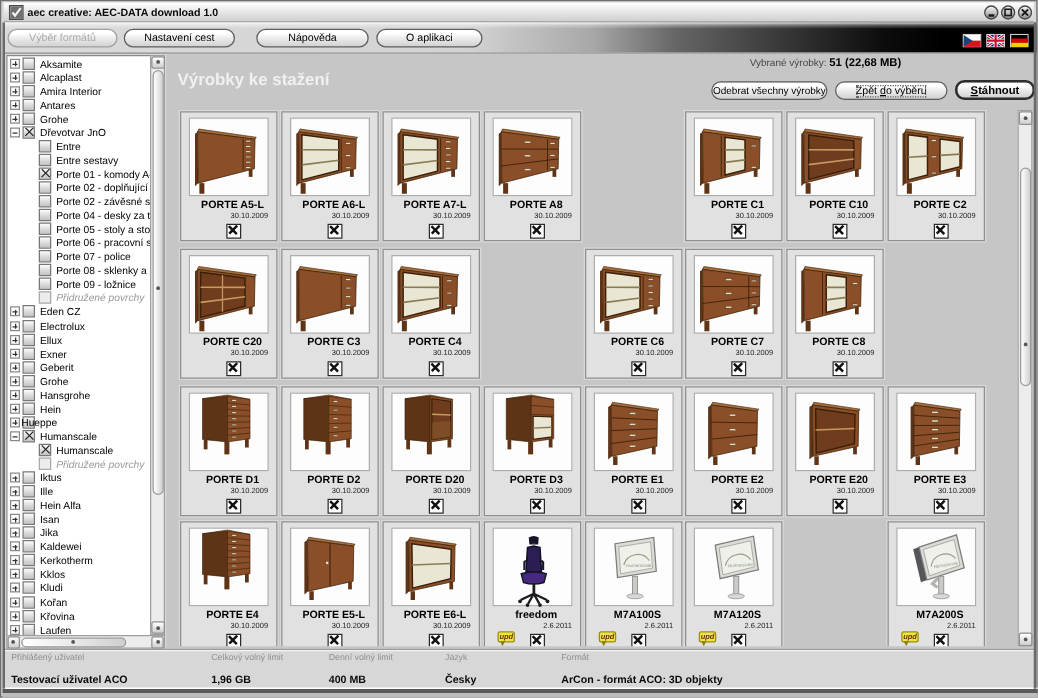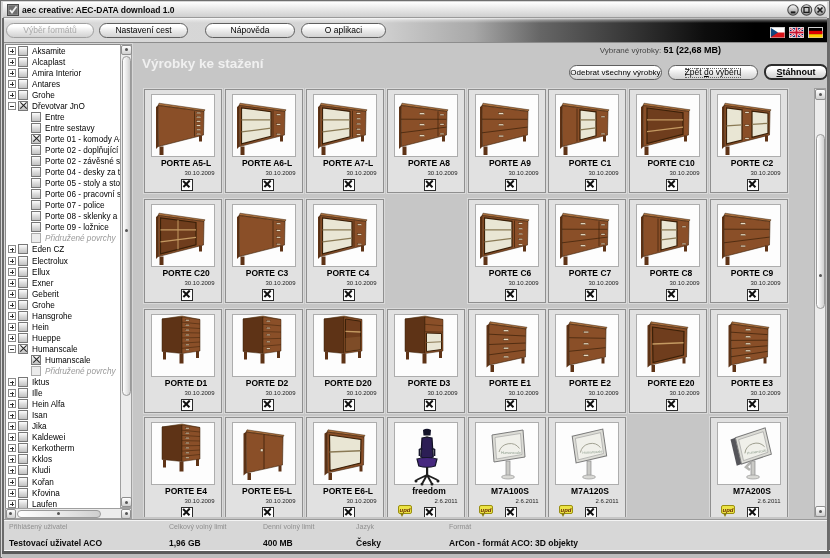--- a/index.html
+++ b/index.html
@@ -175,21 +175,21 @@
 <div class="cb" style="left:13px;top:255.6px"></div>
 <div class="ti" style="left:27px;top:256.6px">Grohe</div>
 <div class="pm p" style="left:3px;top:267.7px"></div>
 <div class="cb" style="left:13px;top:266.7px"></div>
 <div class="ti" style="left:27px;top:267.7px">Hansgrohe</div>
 <div class="pm p" style="left:3px;top:278.8px"></div>
 <div class="cb" style="left:13px;top:277.8px"></div>
 <div class="ti" style="left:27px;top:278.8px">Hein</div>
 <div class="pm p" style="left:3px;top:289.8px"></div>
 <div class="cb" style="left:13px;top:288.8px"></div>
-<div class="ti" style="left:27px;top:289.8px">Hueppe</div>
+<div class="ti" style="left:12px;top:289.8px">Hueppe</div>
 <div class="pm" style="left:3px;top:300.9px"></div>
 <div class="cb x" style="left:13px;top:299.9px"></div>
 <div class="ti" style="left:27px;top:300.9px">Humanscale</div>
 <div class="cb x" style="left:26px;top:310.9px"></div>
 <div class="ti" style="left:40px;top:311.9px">Humanscale</div>
 <div class="cb g" style="left:26px;top:322.0px"></div>
 <div class="ti" style="left:40px;top:323.0px"><i>Přidružené povrchy</i></div>
 <div class="pm p" style="left:3px;top:334.0px"></div>
 <div class="cb" style="left:13px;top:333.0px"></div>
 <div class="ti" style="left:27px;top:334.0px">Iktus</div>
@@ -328,39 +328,20 @@
             <line x1="43" y1="16.3" x2="43" y2="41.1" stroke="#3a2008" stroke-width="0.7"></line>
             <rect x="45" y="19.1" width="4" height="1.3" fill="#e8dcc4" stroke="#3a2008" stroke-width="0.3"></rect>
             <rect x="45" y="28.7" width="4" height="1.3" fill="#e8dcc4" stroke="#3a2008" stroke-width="0.3"></rect>
             <rect x="45" y="38.2" width="4" height="1.3" fill="#e8dcc4" stroke="#3a2008" stroke-width="0.3"></rect>
           </svg>
         </div>
 <div class="nm">PORTE A8</div>
 <div class="dt">30.10.2009</div>
 <div class="cx"></div>
 </div>
-<div class="card" style="left:330px;top:2px">
-<div class="im">
-          <svg width="64" height="63" viewBox="0 0 64 63" style="position:absolute;left:0;top:0">
-            <polygon points="7,8.2 53,14.8 52,16.5 6,10.5" fill="#a96e3c" stroke="#3a2008" stroke-width="0.5"></polygon>
-            <polygon points="4,12 6,10.5 6.5,51.5 4,54" fill="#5e3316"></polygon>
-            <polygon points="6,10.5 52,16.5 51.5,40 6.5,51.5" fill="#8a4f28" stroke="#3a2008" stroke-width="0.6"></polygon>
-            <rect x="7.5" y="51.5" width="4" height="8.5" fill="#5e3316"></rect>
-            <rect x="47" y="40.5" width="3" height="6" fill="#5e3316"></rect>
-            <line x1="6" y1="24.2" x2="51.5" y2="24.3" stroke="#3a2008" stroke-width="0.7"></line>
-            <line x1="6" y1="37.8" x2="51.5" y2="32.1" stroke="#3a2008" stroke-width="0.7"></line>
-            <rect x="22.5" y="17.8" width="5" height="1.6" fill="#e8dcc4" stroke="#3a2008" stroke-width="0.3"></rect>
-            <rect x="22.5" y="29.0" width="5" height="1.6" fill="#e8dcc4" stroke="#3a2008" stroke-width="0.3"></rect>
-            <rect x="22.5" y="40.3" width="5" height="1.6" fill="#e8dcc4" stroke="#3a2008" stroke-width="0.3"></rect>
-          </svg>
-        </div>
-<div class="nm">PORTE A9</div>
-<div class="dt">30.10.2009</div>
-<div class="cx"></div>
-</div>
 <div class="card" style="left:410px;top:2px">
 <div class="im">
           <svg width="64" height="63" viewBox="0 0 64 63" style="position:absolute;left:0;top:0">
             <polygon points="7,8.2 53,14.8 52,16.5 6,10.5" fill="#a96e3c" stroke="#3a2008" stroke-width="0.5"></polygon>
             <polygon points="4,12 6,10.5 6.5,51.5 4,54" fill="#5e3316"></polygon>
             <polygon points="6,10.5 52,16.5 51.5,40 6.5,51.5" fill="#8a4f28" stroke="#3a2008" stroke-width="0.6"></polygon>
             <rect x="7.5" y="51.5" width="4" height="8.5" fill="#5e3316"></rect>
             <rect x="47" y="40.5" width="3" height="6" fill="#5e3316"></rect>
             <polygon points="24,14.8 40,16.9 40,40.9 24,45.0" fill="#e9e6d4" stroke="#3a2008" stroke-width="1.2"></polygon>
             <line x1="24" y1="24.9" x2="40" y2="24.9" stroke="#8a7a55" stroke-width="1.3"></line>
@@ -526,39 +507,20 @@
             <rect x="47" y="40.5" width="3" height="6" fill="#5e3316"></rect>
             <polygon points="24,14.8 40,16.9 40,40.9 24,45.0" fill="#e9e6d4" stroke="#3a2008" stroke-width="1.2"></polygon>
             <line x1="24" y1="24.9" x2="40" y2="24.9" stroke="#8a7a55" stroke-width="1.3"></line>
             <line x1="24" y1="34.9" x2="40" y2="32.9" stroke="#8a7a55" stroke-width="1.3"></line>
             <line x1="21" y1="13.5" x2="21" y2="46.7" stroke="#3a2008" stroke-width="0.7"></line>
             <rect x="45" y="21.1" width="4" height="1.3" fill="#e8dcc4" stroke="#3a2008" stroke-width="0.3"></rect>
             <rect x="45" y="38.2" width="4" height="1.3" fill="#e8dcc4" stroke="#3a2008" stroke-width="0.3"></rect>
           </svg>
         </div>
 <div class="nm">PORTE C8</div>
-<div class="dt">30.10.2009</div>
-<div class="cx"></div>
-</div>
-<div class="card" style="left:572px;top:112px">
-<div class="im">
-          <svg width="64" height="63" viewBox="0 0 64 63" style="position:absolute;left:0;top:0">
-            <polygon points="7,8.2 53,14.8 52,16.5 6,10.5" fill="#a96e3c" stroke="#3a2008" stroke-width="0.5"></polygon>
-            <polygon points="4,12 6,10.5 6.5,51.5 4,54" fill="#5e3316"></polygon>
-            <polygon points="6,10.5 52,16.5 51.5,40 6.5,51.5" fill="#8a4f28" stroke="#3a2008" stroke-width="0.6"></polygon>
-            <rect x="7.5" y="51.5" width="4" height="8.5" fill="#5e3316"></rect>
-            <rect x="47" y="40.5" width="3" height="6" fill="#5e3316"></rect>
-            <line x1="6" y1="24.2" x2="51.5" y2="24.3" stroke="#3a2008" stroke-width="0.7"></line>
-            <line x1="6" y1="37.8" x2="51.5" y2="32.1" stroke="#3a2008" stroke-width="0.7"></line>
-            <rect x="22.5" y="17.8" width="5" height="1.6" fill="#e8dcc4" stroke="#3a2008" stroke-width="0.3"></rect>
-            <rect x="22.5" y="29.0" width="5" height="1.6" fill="#e8dcc4" stroke="#3a2008" stroke-width="0.3"></rect>
-            <rect x="22.5" y="40.3" width="5" height="1.6" fill="#e8dcc4" stroke="#3a2008" stroke-width="0.3"></rect>
-          </svg>
-        </div>
-<div class="nm">PORTE C9</div>
 <div class="dt">30.10.2009</div>
 <div class="cx"></div>
 </div>
 <div class="card" style="left:6px;top:222px">
 <div class="im">
           <svg width="64" height="63" viewBox="0 0 64 63" style="position:absolute;left:0;top:0">
             <polygon points="10,4 30,1 48,4.5 28,7.5" fill="#a96e3c" stroke="#3a2008" stroke-width="0.5"></polygon>
             <polygon points="10,4 30,2 30,38.5 10,36.5" fill="#5e3316" stroke="#3a2008" stroke-width="0.5"></polygon>
             <polygon points="30,2 48,4.5 48,36 30,38.5" fill="#8a4f28" stroke="#3a2008" stroke-width="0.5"></polygon>
             <rect x="11" y="36.5" width="3" height="8" fill="#5e3316"></rect>

